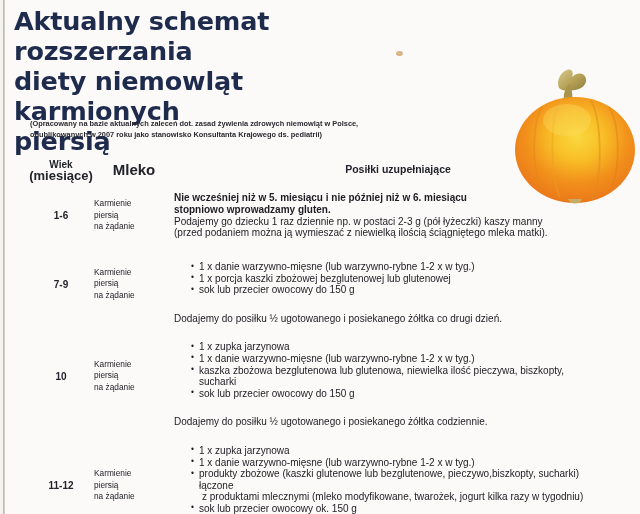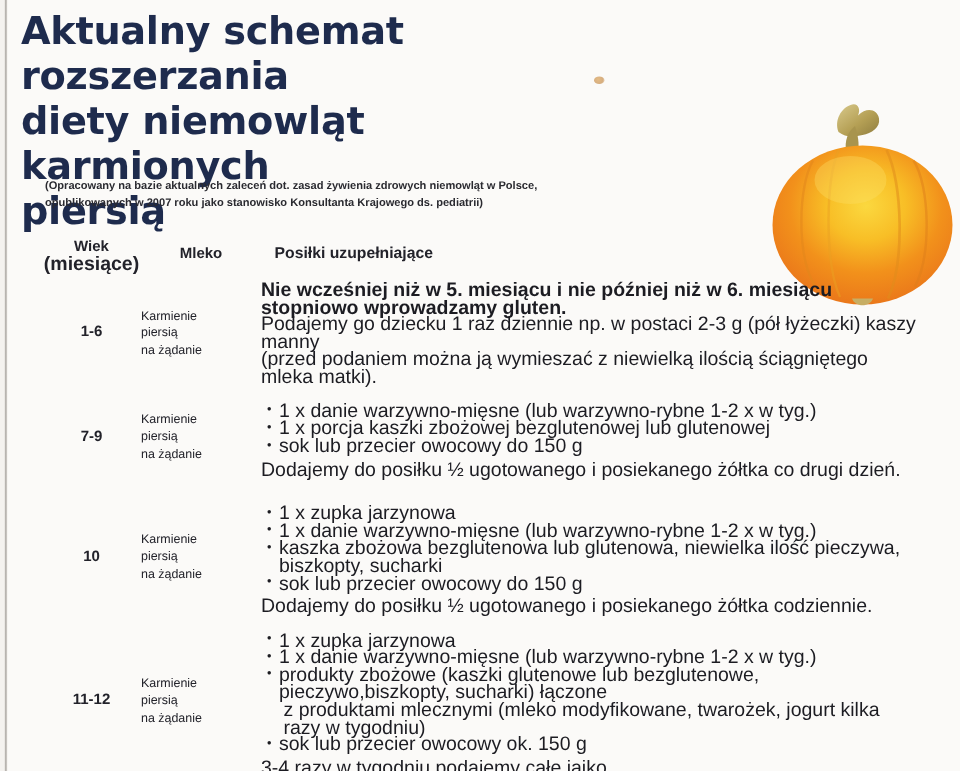--- a/index.html
+++ b/index.html
@@ -93,53 +93,53 @@
     padding: 0 0 4px 0;
   }
   .th-inner {
     font-family: "Liberation Sans", sans-serif;
     font-weight: bold;
     color: #22222a;
     line-height: 11px;
   }
   .th-age   { font-size: 10px; text-align: center; }
   .th-age .sub { font-size: 13px; display:block; font-weight: bold; }
-  .th-milk  { font-size: 10px; text-align: center; }
-  .th-meal  { font-size: 10.5px; text-align: left; padding-left: 9px; }
+  .th-milk  { font-size: 15px; text-align: center; }
+  .th-meal  { font-size: 10.5px; text-align: center; padding-left: 9px; }
 
   tbody td { border-bottom: 1.2px solid #55555c; }
   tbody tr:last-child td { border-bottom: 1.4px solid #3c3c42; }
 
   .cell-age {
     text-align: center;
     font-size: 10px;
     font-weight: bold;
     color: #22222a;
   }
   .cell-milk {
     text-align: left;
     padding-left: 14px;
     font-size: 8.3px;
     line-height: 11.5px;
     color: #22222a;
     white-space: pre-line;
   }
   .cell-meal {
     padding: 6px 4px 6px 9px;
-    font-size: 13px;
+    font-size: 10px;
     line-height: 11.6px;
     color: #1c1c22;
   }
   .cell-meal .lead {
     font-weight: bold;
     white-space: pre-line;
     display: block;
   }
   .cell-meal ul {
-    margin: 4px; padding: 0; list-style: none;
+    margin: 17px; padding: 0; list-style: none;
   }
   .cell-meal li {
     position: relative;
     padding-left: 8px;
     margin: 0;
   }
   .cell-meal li::before {
     content: "•";
     position: absolute;
     left: 0; top: -0.5px;

